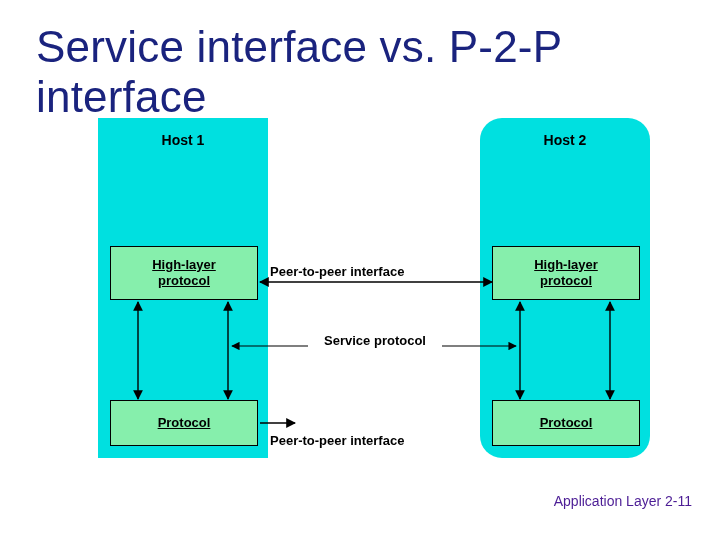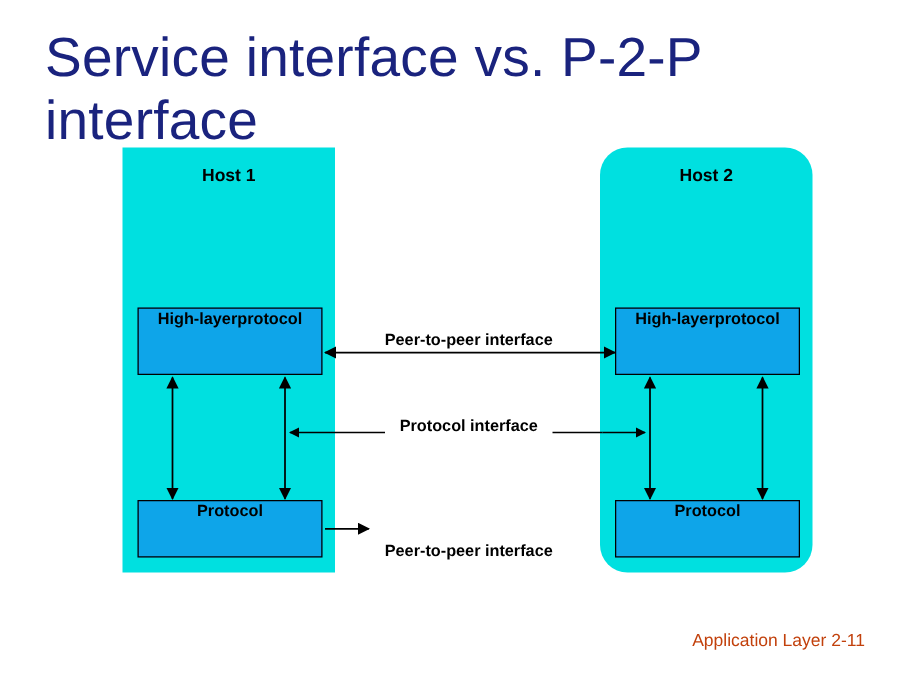--- a/index.html
+++ b/index.html
@@ -38,56 +38,58 @@
     text-align: center;
     font-size: 14px;
     font-weight: bold;
     color: #000;
   }
   .layer-box {
     position: absolute;
     left: 12px;
     width: 146px;
     height: 52px;
-    background: #0ea5e9;
+    background: #86efac;
     border: 1.5px solid #000;
     font-size: 13px;
     font-weight: bold;
     color: #000;
     text-align: center;
     line-height: 1.25;
     display: flex;
+    flex-direction: column;
     justify-content: center;
+    text-decoration: underline;
   }
   .layer-box.top { top: 128px; }
   .layer-box.bot { top: 282px; height: 44px; }
   .p2p-label {
     position: absolute;
     font-size: 13px;
     font-weight: bold;
     color: #000;
-    text-align: center;
+    text-align: left;
     width: 210px;
     left: 270px;
   }
   .svc-label {
     position: absolute;
     font-size: 13px;
     font-weight: bold;
     color: #000;
     text-align: center;
     width: 150px;
     left: 300px;
   }
   .footer {
     position: absolute;
-    bottom: 20px;
+    bottom: 31px;
     right: 28px;
     font-size: 14px;
-    color: #c2410c;
+    color: #4c1d95;
   }
   svg.diagram {
     position: absolute;
     top: 0;
     left: 0;
     width: 720px;
     height: 540px;
     pointer-events: none;
   }
 </style>
@@ -112,21 +114,21 @@
   <div class="layer-box top">
     <span>High-layer</span>
     <span>protocol</span>
   </div>
   <div class="layer-box bot">
     <span>Protocol</span>
   </div>
 </div>
 
 <div class="p2p-label" style="top:264px;">Peer-to-peer interface</div>
-<div class="svc-label" style="top:333px;">Protocol interface</div>
+<div class="svc-label" style="top:333px;">Service protocol</div>
 <div class="p2p-label" style="top:433px;">Peer-to-peer interface</div>
 
 <svg class="diagram" viewBox="0 0 720 540">
   <defs>
     <marker id="arr" viewBox="0 0 10 10" refX="9" refY="5" markerWidth="7" markerHeight="7" orient="auto-start-reverse">
       <path d="M 0 0 L 10 5 L 0 10 z" fill="#000"></path>
     </marker>
   </defs>
 
   <line x1="260" y1="282" x2="492" y2="282" stroke="#000" stroke-width="1.4" marker-start="url(#arr)" marker-end="url(#arr)"></line>

